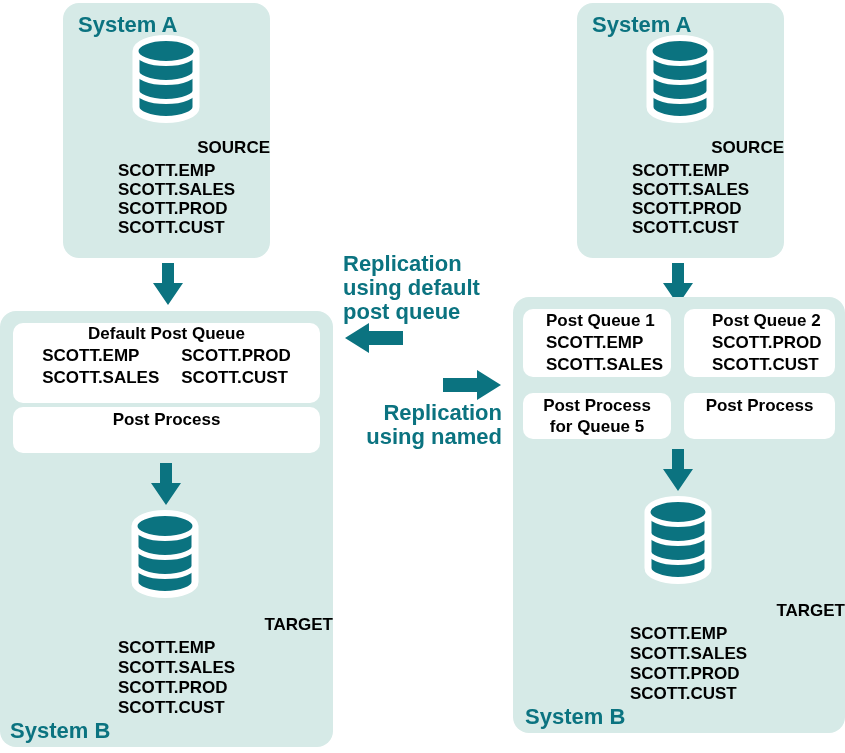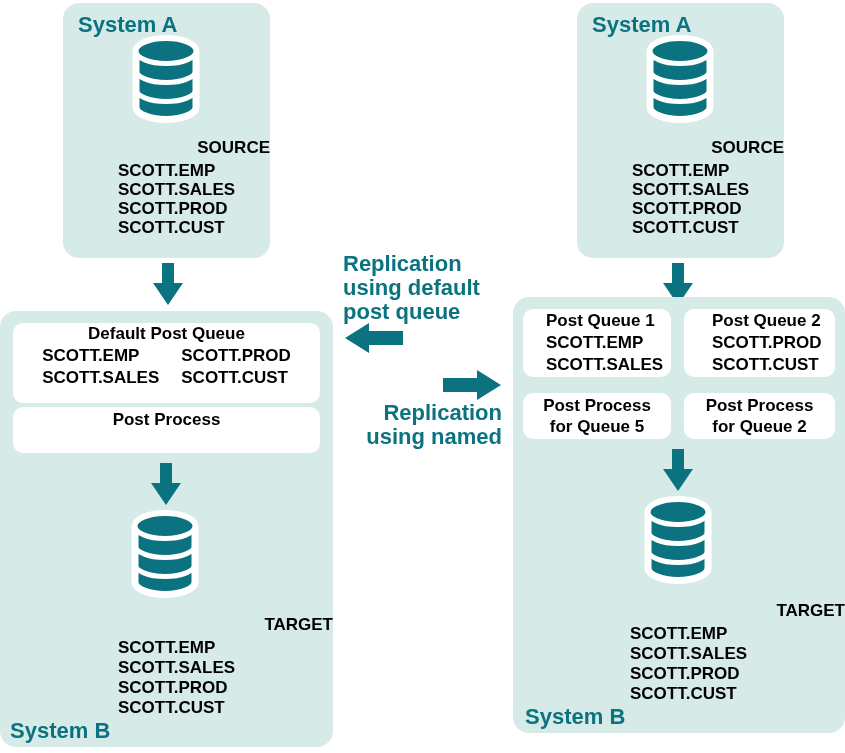--- a/index.html
+++ b/index.html
@@ -152,21 +152,20 @@
       <div class="qtitle">Post Queue 2</div>
       <div>SCOTT.PROD</div>
       <div>SCOTT.CUST</div>
     </div>
     <div class="wbox centered proc" style="left:10px;top:96px;width:148px;height:46px;">
       <div>Post Process</div>
       <div>for Queue 5</div>
     </div>
     <div class="wbox centered proc" style="left:171px;top:96px;width:151px;height:46px;">
       <div>Post Process</div>
-      <div>for Queue 2</div>
     </div>
     <div class="arrow" style="left:149px;top:152px;">
       <svg width="32" height="42" viewBox="0 0 32 42">
           <path d="M10 0 H22 V20 H31 L16 42 L1 20 H10 Z"></path>
         </svg>
     </div>
     <div class="db-icon" style="left:125px;top:199px;">
       <svg width="80" height="92" viewBox="0 0 80 92">
         <path d="M10 16 A30 12.5 0 0 1 70 16 L70 72 A30 12.5 0 0 1 10 72 Z" fill="#0b7380" stroke="#fff" stroke-width="7"></path>
         <ellipse cx="40" cy="16" rx="30" ry="12.5" fill="#0b7380" stroke="#fff" stroke-width="5"></ellipse>

